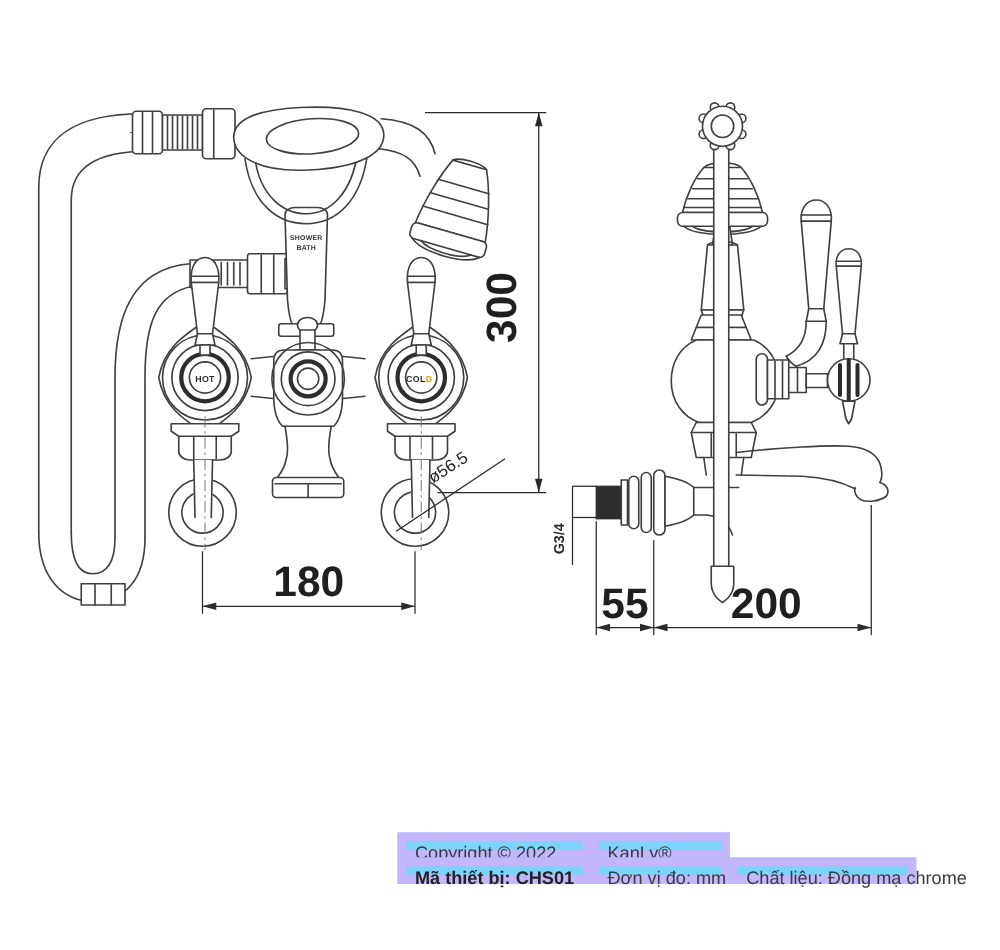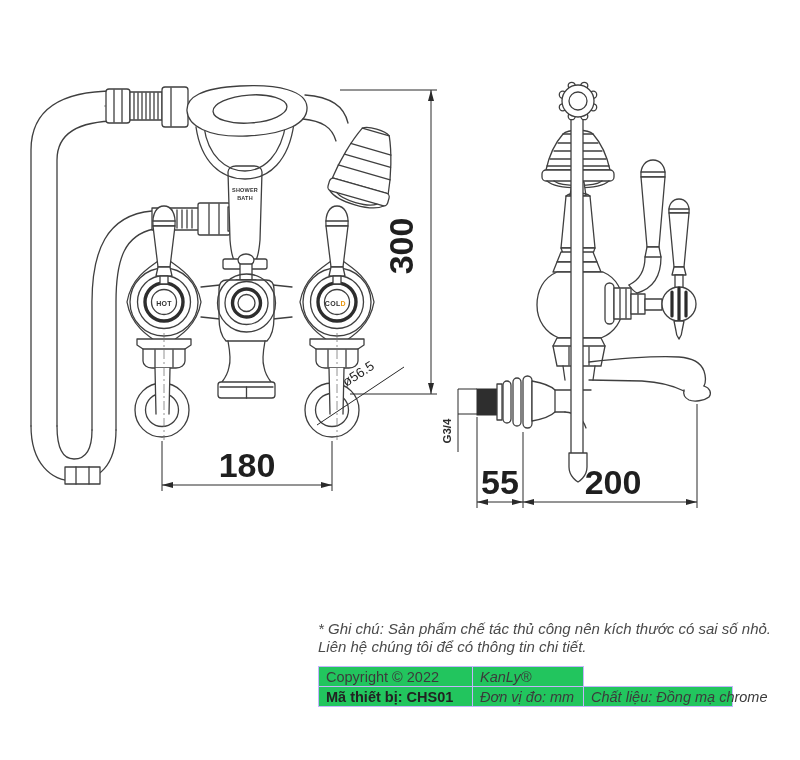--- a/index.html
+++ b/index.html
@@ -19,23 +19,23 @@
   text.medtxt{font:500 13.5px "Liberation Sans",sans-serif;fill:#222;}
   text.vlabel{font:700 7px "Liberation Sans",sans-serif;fill:#2f2f2f;letter-spacing:.3px;}
   text.vlabel-accent{font:700 7px "Liberation Sans",sans-serif;fill:#e8960f;letter-spacing:.3px;}
   text.tiny{font:700 5.5px "Liberation Sans",sans-serif;fill:#333;letter-spacing:.2px;}
   
   .note{position:absolute;left:318px;top:620px;width:472px;font-style:italic;
         font-size:15px;line-height:18px;color:#4a4a4a;}
   .spec-table{position:absolute;left:318px;top:666px;font-size:14.5px;color:#3b3b3b;}
   .trow{display:flex;}
   .trow + .trow{margin-top:-1px;}
-  .tcell{border:1px solid #c4b5fd;height:21px;line-height:20px;padding:0 0 0 7px;
-         box-sizing:border-box;background:#22c55e;white-space:nowrap;}
-  .tcell + .tcell{margin-left:-1px;font-style:italic;}
+  .tcell{border:7px solid #c4b5fd;height:21px;line-height:20px;padding:0 0 0 7px;
+         box-sizing:border-box;background:#7dd3fc;white-space:nowrap;}
+  .tcell + .tcell{margin-left:-1px;}
   .c1{width:155px;} .c2{width:112px;} .c3{width:150px;}
   .bold{font-weight:bold;color:#222;}
 </style>
 </head>
 <body>
 
 <div id="page">
 
 <svg width="800" height="612" viewBox="0 0 800 612">
 
@@ -344,24 +344,20 @@
       <polygon class="arw" points="523,502 512,499 512,505"></polygon>
       <polygon class="arw" points="523,502 534,499 534,505"></polygon>
       <polygon class="arw" points="697,502 686,499 686,505"></polygon>
       <text class="dimtxt" x="500" y="494" text-anchor="middle">55</text>
       <text class="dimtxt" x="613" y="494" text-anchor="middle">200</text>
     </g>
   </g>
 </svg>
 
 
-<div class="note">
-  <div>* Ghi chú: Sản phẩm chế tác thủ công nên kích thước có sai số nhỏ.</div>
-  <div>Liên hệ chúng tôi để có thông tin chi tiết.</div>
-</div>
 
 
 <div class="spec-table">
   <div class="trow">
     <div class="tcell c1">Copyright © 2022</div>
     <div class="tcell c2">KanLy®</div>
   </div>
   <div class="trow">
     <div class="tcell c1 bold">Mã thiết bị: CHS01</div>
     <div class="tcell c2">Đơn vị đo: mm</div>

